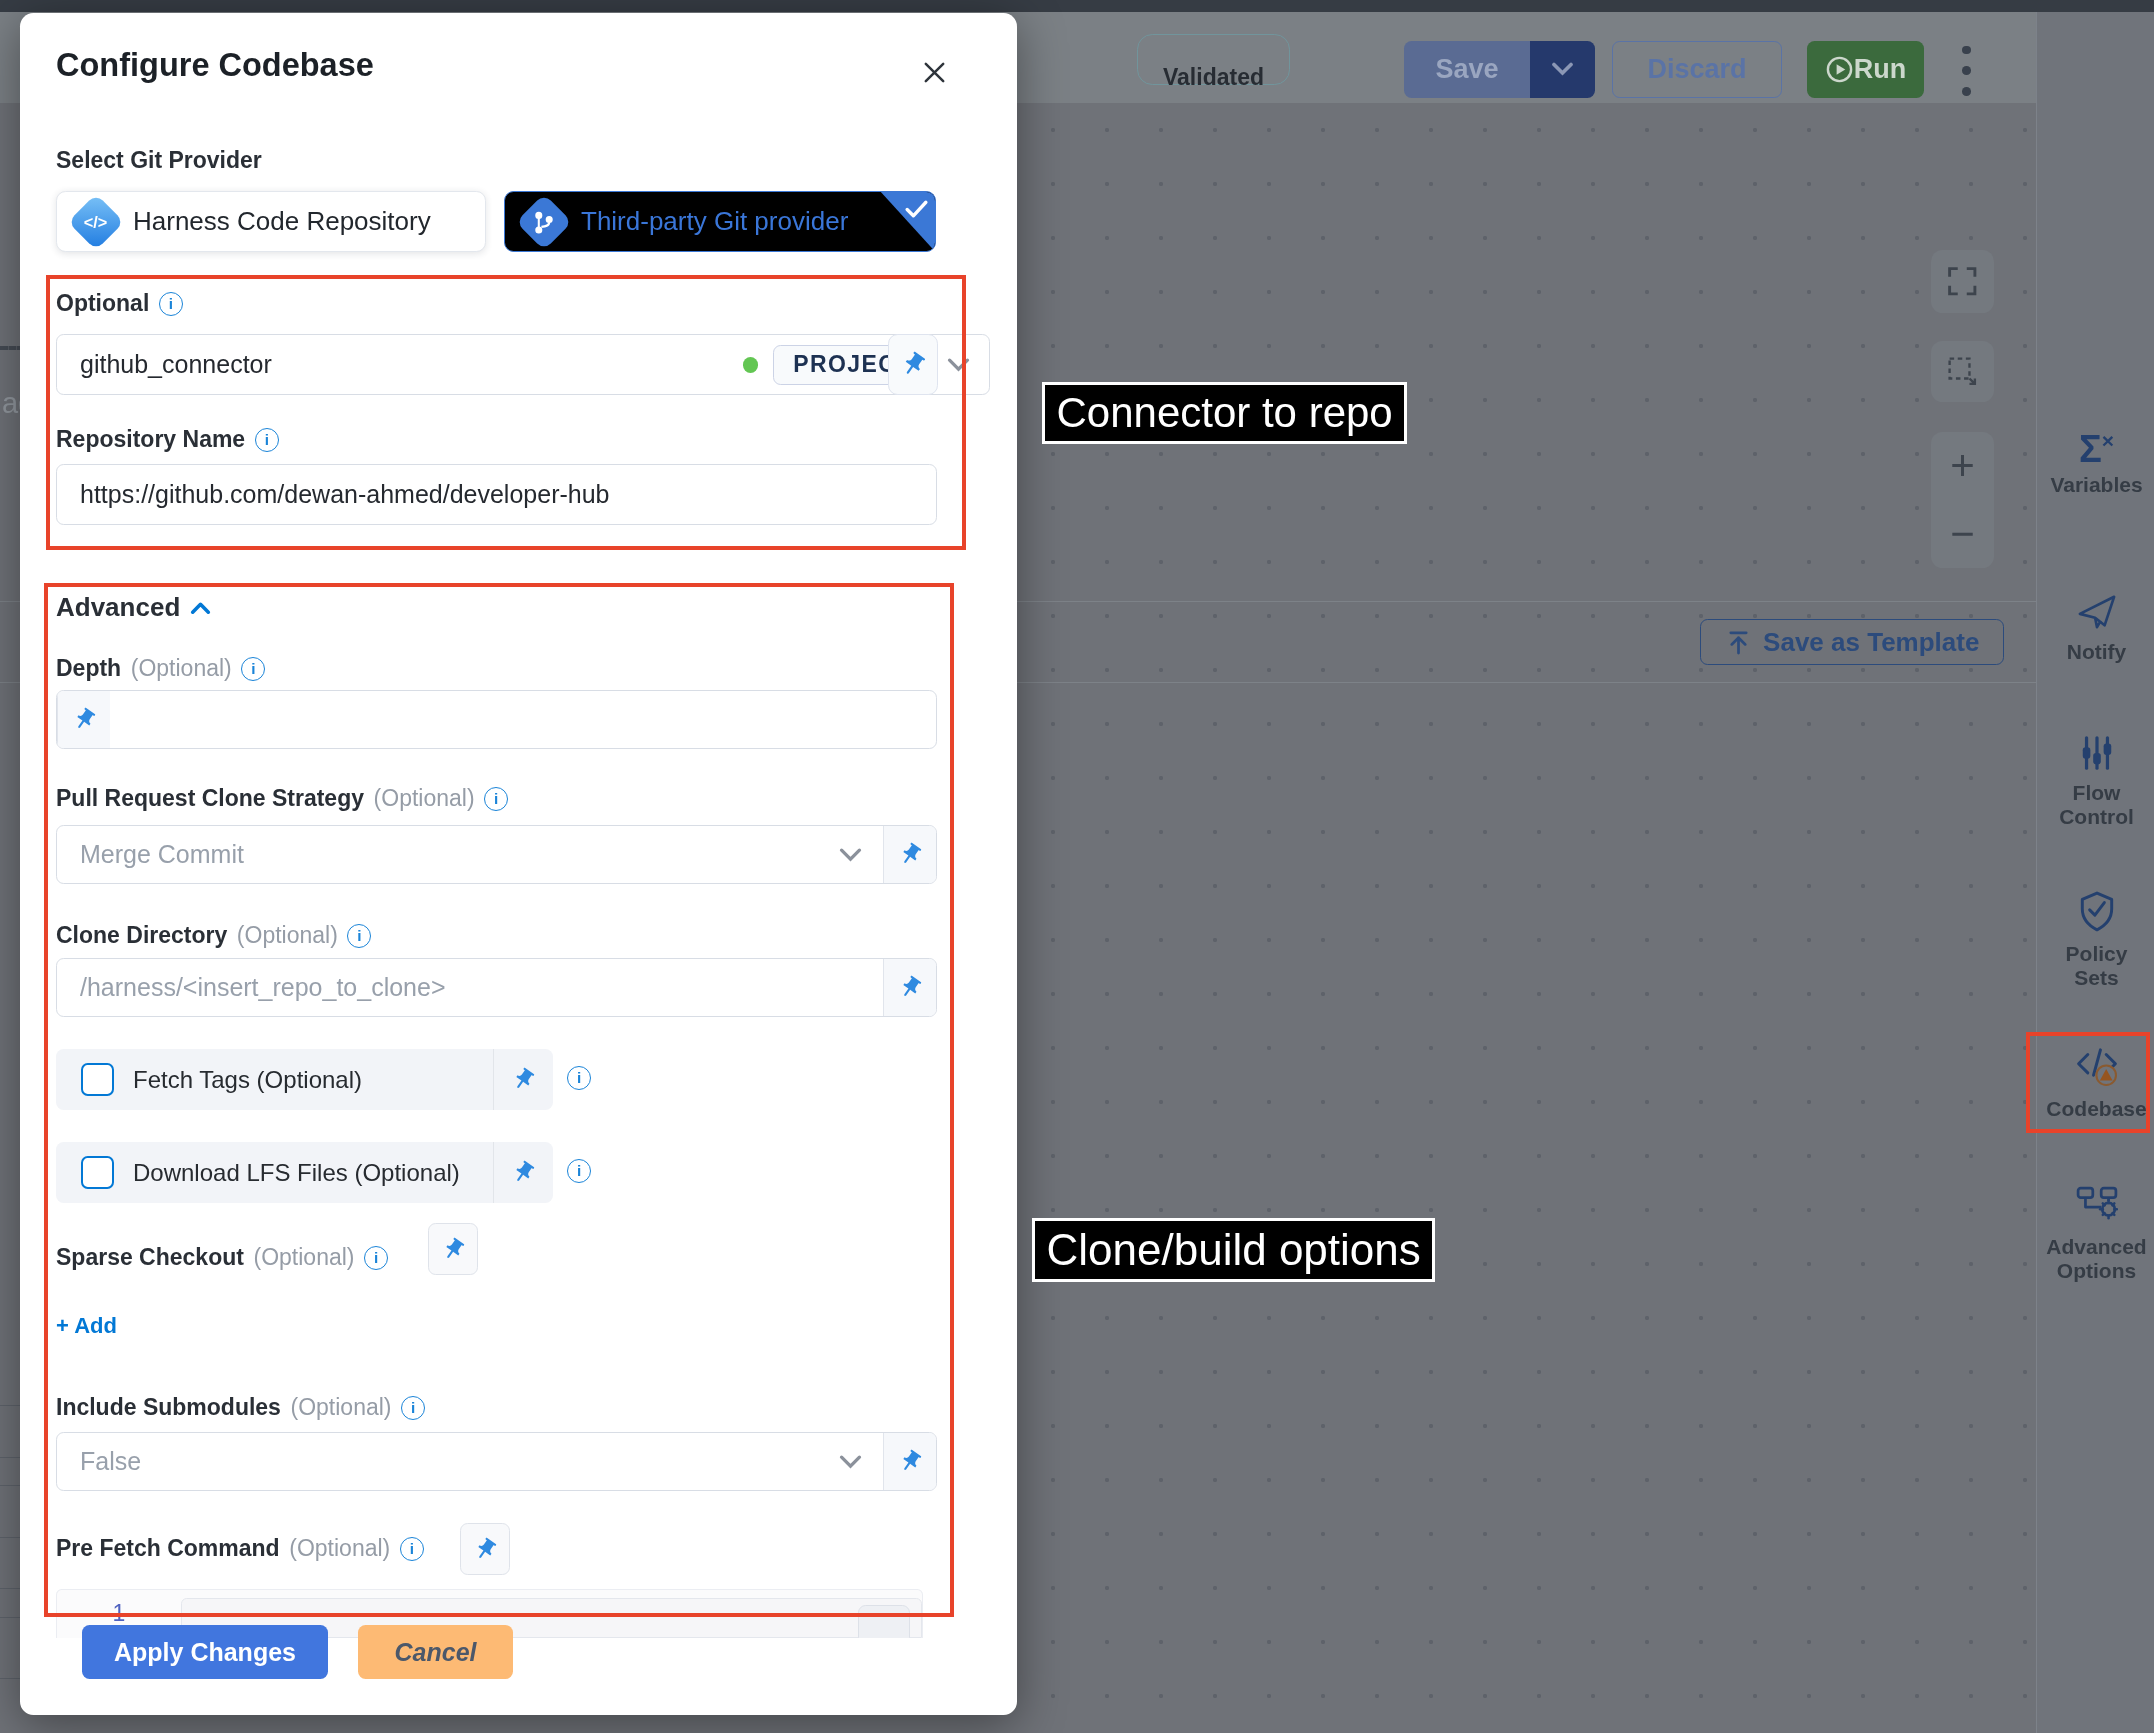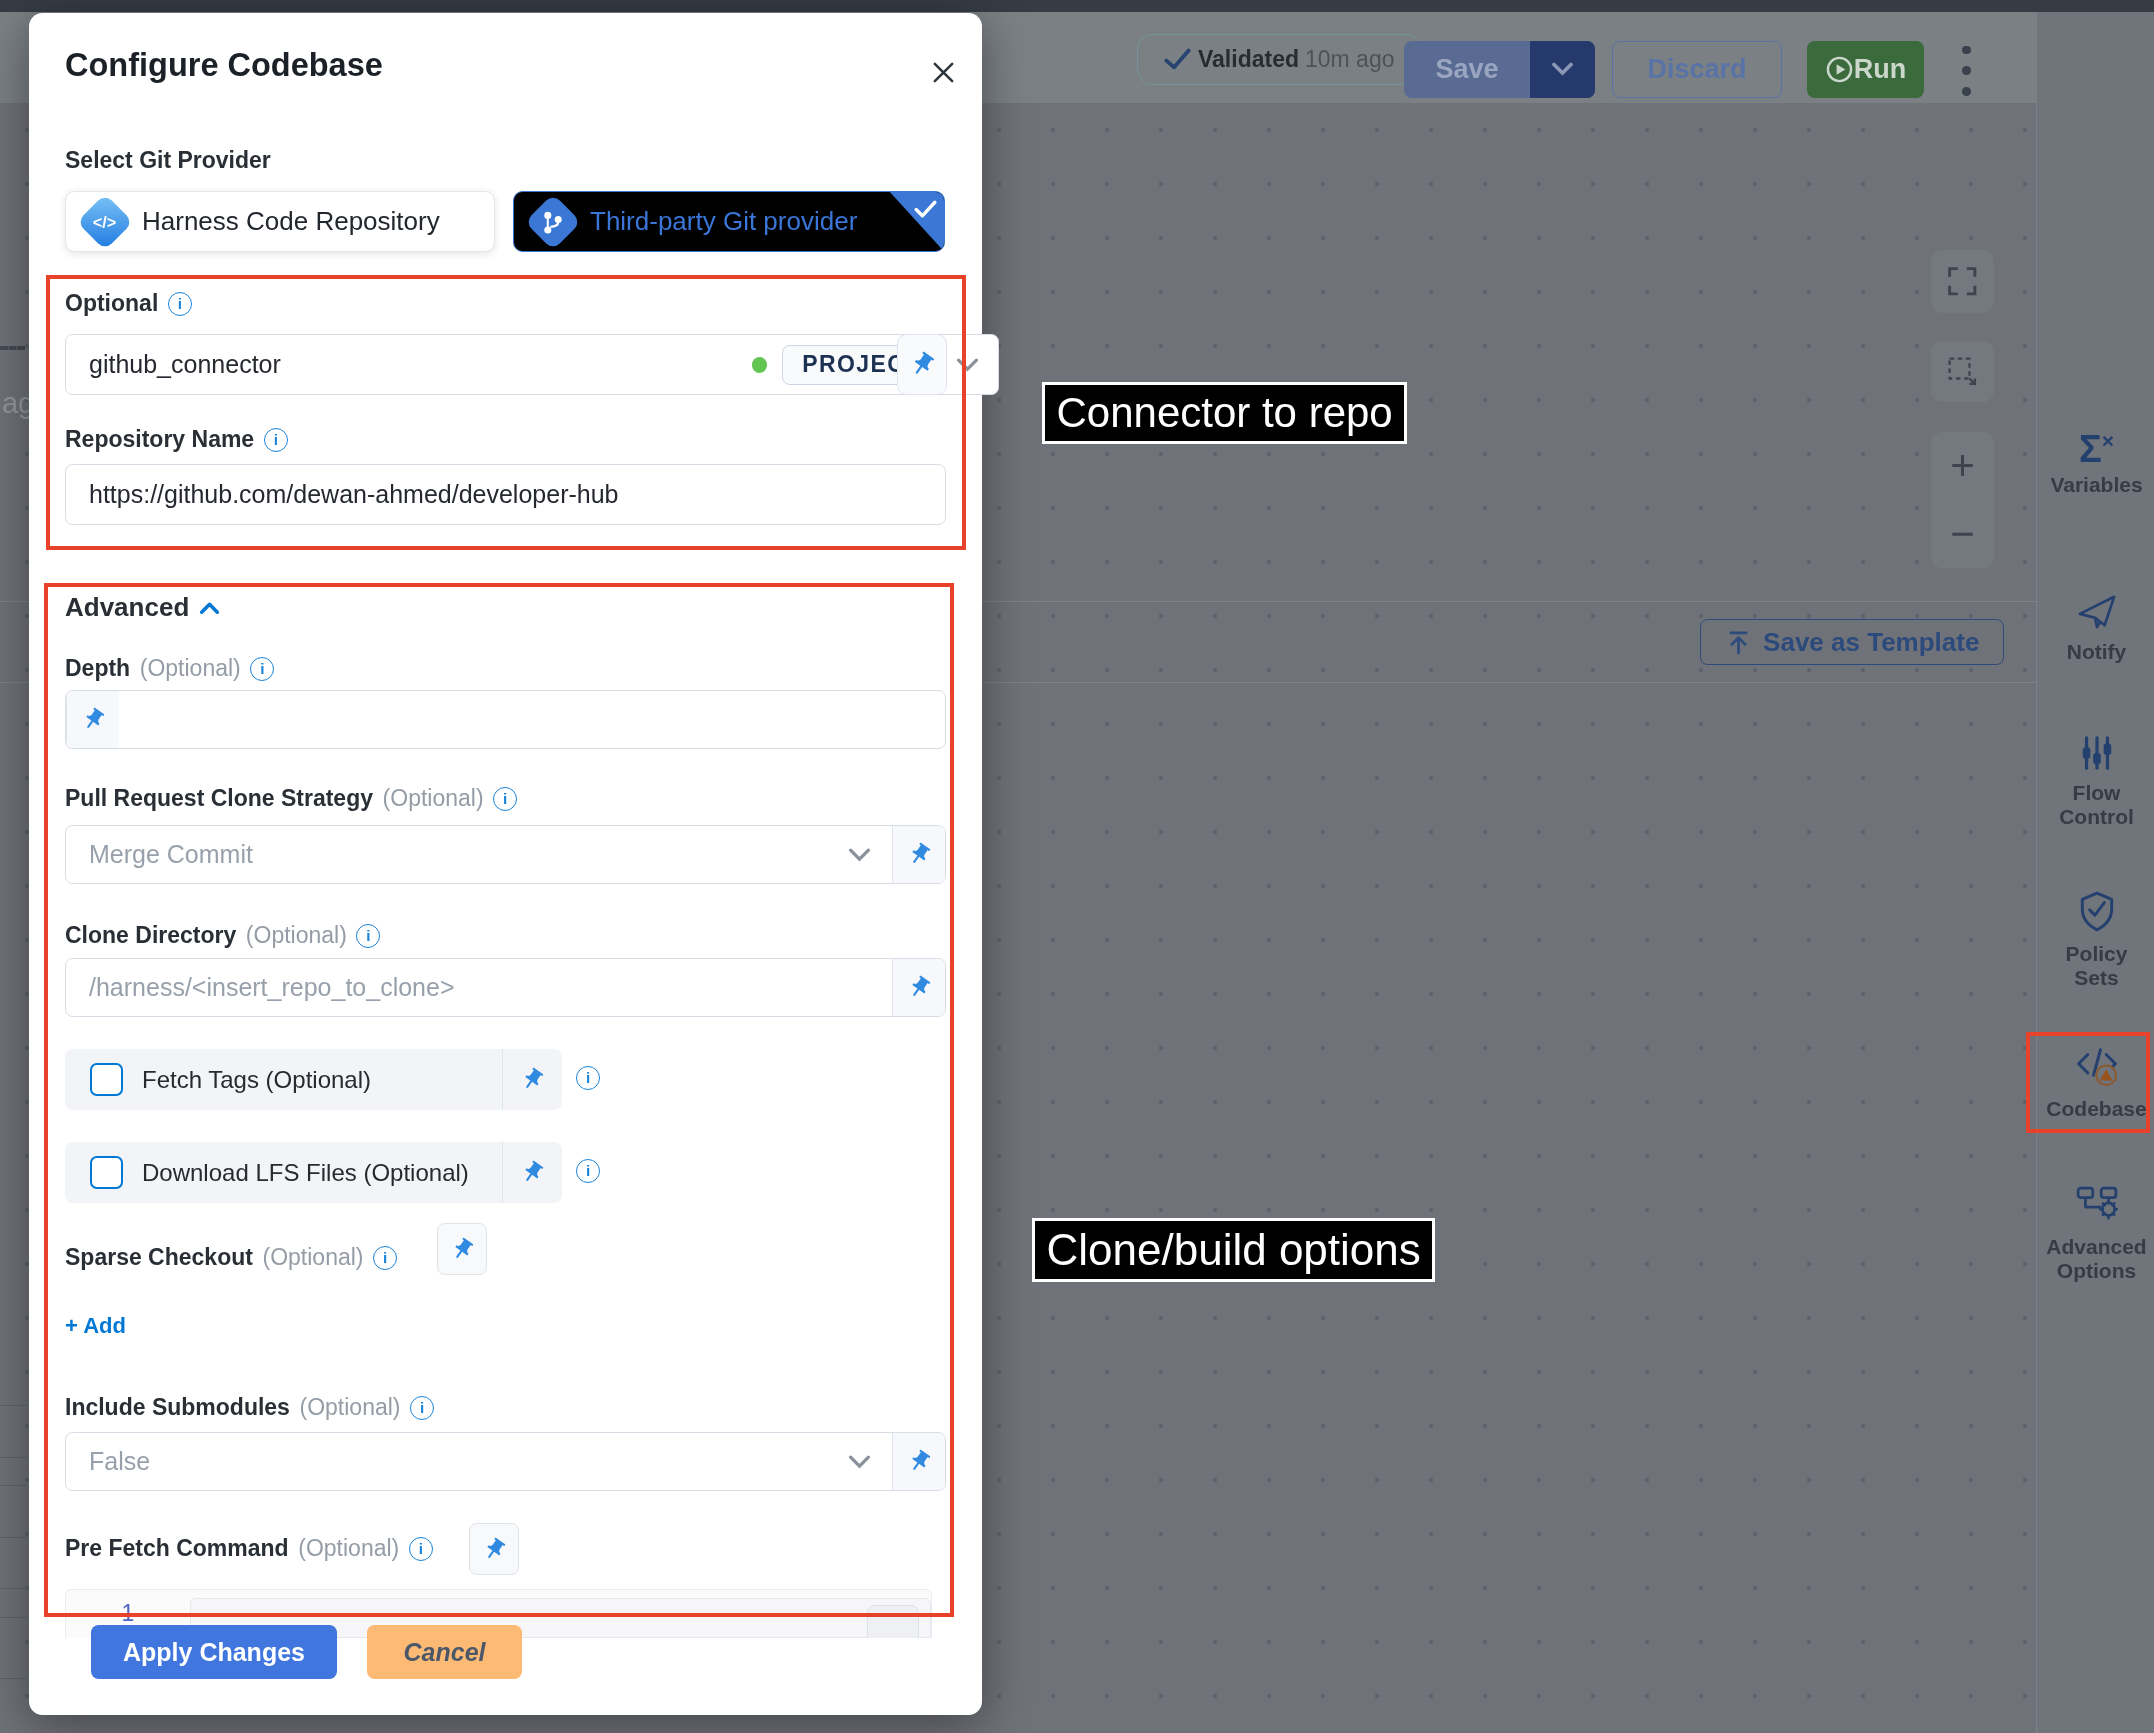--- a/index.html
+++ b/index.html
@@ -5,21 +5,21 @@
   html,body{margin:0;padding:0;background:#4b4f55;}
   .stage{position:relative;width:2155px;height:1734px;overflow:hidden;
     font-family:"Liberation Sans",sans-serif;background:#6f7278;
     -webkit-font-smoothing:antialiased;}
   .abs{position:absolute;}
 
   
   .app-header{left:0;top:0;width:2155px;height:11.5px;background:#363c44;}
   .toolbar{left:0;top:11.5px;width:2036px;height:92px;background:#7b8085;border-bottom:1px solid #666b70;}
   .pill{left:1137px;top:22px;height:49px;padding:0 25px;border:1.9px solid #71959c;border-radius:15.3px;
-    display:flex;align-items:center;gap:6px;color:#272c33;font-size:23px;}
+    display:flex;align-items:center;gap:29px;color:#272c33;font-size:23px;flex-direction:column;}
   .pill b{font-weight:700;}
   .pill .time{color:#4d525a;font-weight:400;}
   .btn-save{left:1404px;top:29px;width:126px;height:57px;background:#5a6b93;border-radius:7.6px 0 0 7.6px;
     color:#9aa6c0;font-size:27px;font-weight:700;display:flex;align-items:center;justify-content:center;}
   .btn-save-chev{left:1530px;top:29px;width:65px;height:57px;background:#25396c;border-radius:0 7.6px 7.6px 0;
     display:flex;align-items:center;justify-content:center;}
   .btn-discard{left:1612px;top:29px;width:170px;height:57px;border:1.9px solid #5a73a6;border-radius:7.6px;
     color:#5a73a6;font-size:27px;font-weight:600;display:flex;align-items:center;justify-content:center;box-sizing:border-box;}
   .btn-run{left:1807px;top:29px;width:117px;height:57px;background:#3b6a3d;border-radius:7.6px;color:#ccd7cc;
     font-size:27px;font-weight:700;display:flex;align-items:center;justify-content:center;gap:0;}
@@ -40,22 +40,22 @@
   .lsep{left:0;width:27px;border-top:1.9px solid #5e636b;}
 
   .sidebar{left:2036px;top:11.5px;width:119px;height:1723px;background:#70747b;border-left:1px solid #7d828a;}
   .sb-item{position:absolute;left:0;width:119px;display:flex;flex-direction:column;align-items:center;gap:9.6px;}
   .sb-label{font-size:21px;font-weight:600;color:#353c45;text-align:center;line-height:1.15;}
   .pre{white-space:pre-line;}
   .sigma{font-size:38px;font-weight:700;color:#24406e;line-height:.8;}
   .sigma sup{font-size:21px;}
 
   
-  .modal{left:29px;top:13.4px;width:953px;height:1702px;background:#ffffff;border-radius:13.4px;
-    box-shadow:0 9.6px 48px rgba(0,0,0,.4);}
+  .modal{left:20px;top:13.4px;width:953px;height:1702px;background:#ffffff;border-radius:13.4px;
+    box-shadow:0 9.6px 48px rgba(0,0,0,.4);padding-left:44px;}
   .m-title{left:36px;top:34px;font-size:32.5px;font-weight:600;color:#1c2127;}
   .m-close{left:893px;top:38px;width:42px;height:42px;display:flex;align-items:center;justify-content:center;}
   .m-label{font-size:23px;font-weight:600;color:#2a2f36;display:flex;align-items:center;gap:9.6px;}
   .opt{font-weight:400;color:#959ca6;}
   .info{display:inline-flex;width:22px;height:22px;border:1.9px solid #1a84d8;border-radius:50%;
     color:#1a84d8;font-size:15.3px;font-weight:700;align-items:center;justify-content:center;font-style:normal;}
   .info::after{content:"i";}
   .card{box-sizing:border-box;height:61px;border-radius:9.6px;display:flex;align-items:center;gap:17px;padding:0 19px;}
   .card1{left:36px;top:178px;width:430px;background:#fff;border:1px solid #e3e7ed;box-shadow:0 1.9px 7.6px rgba(30,40,60,.12);
     font-size:26px;color:#22272d;}

